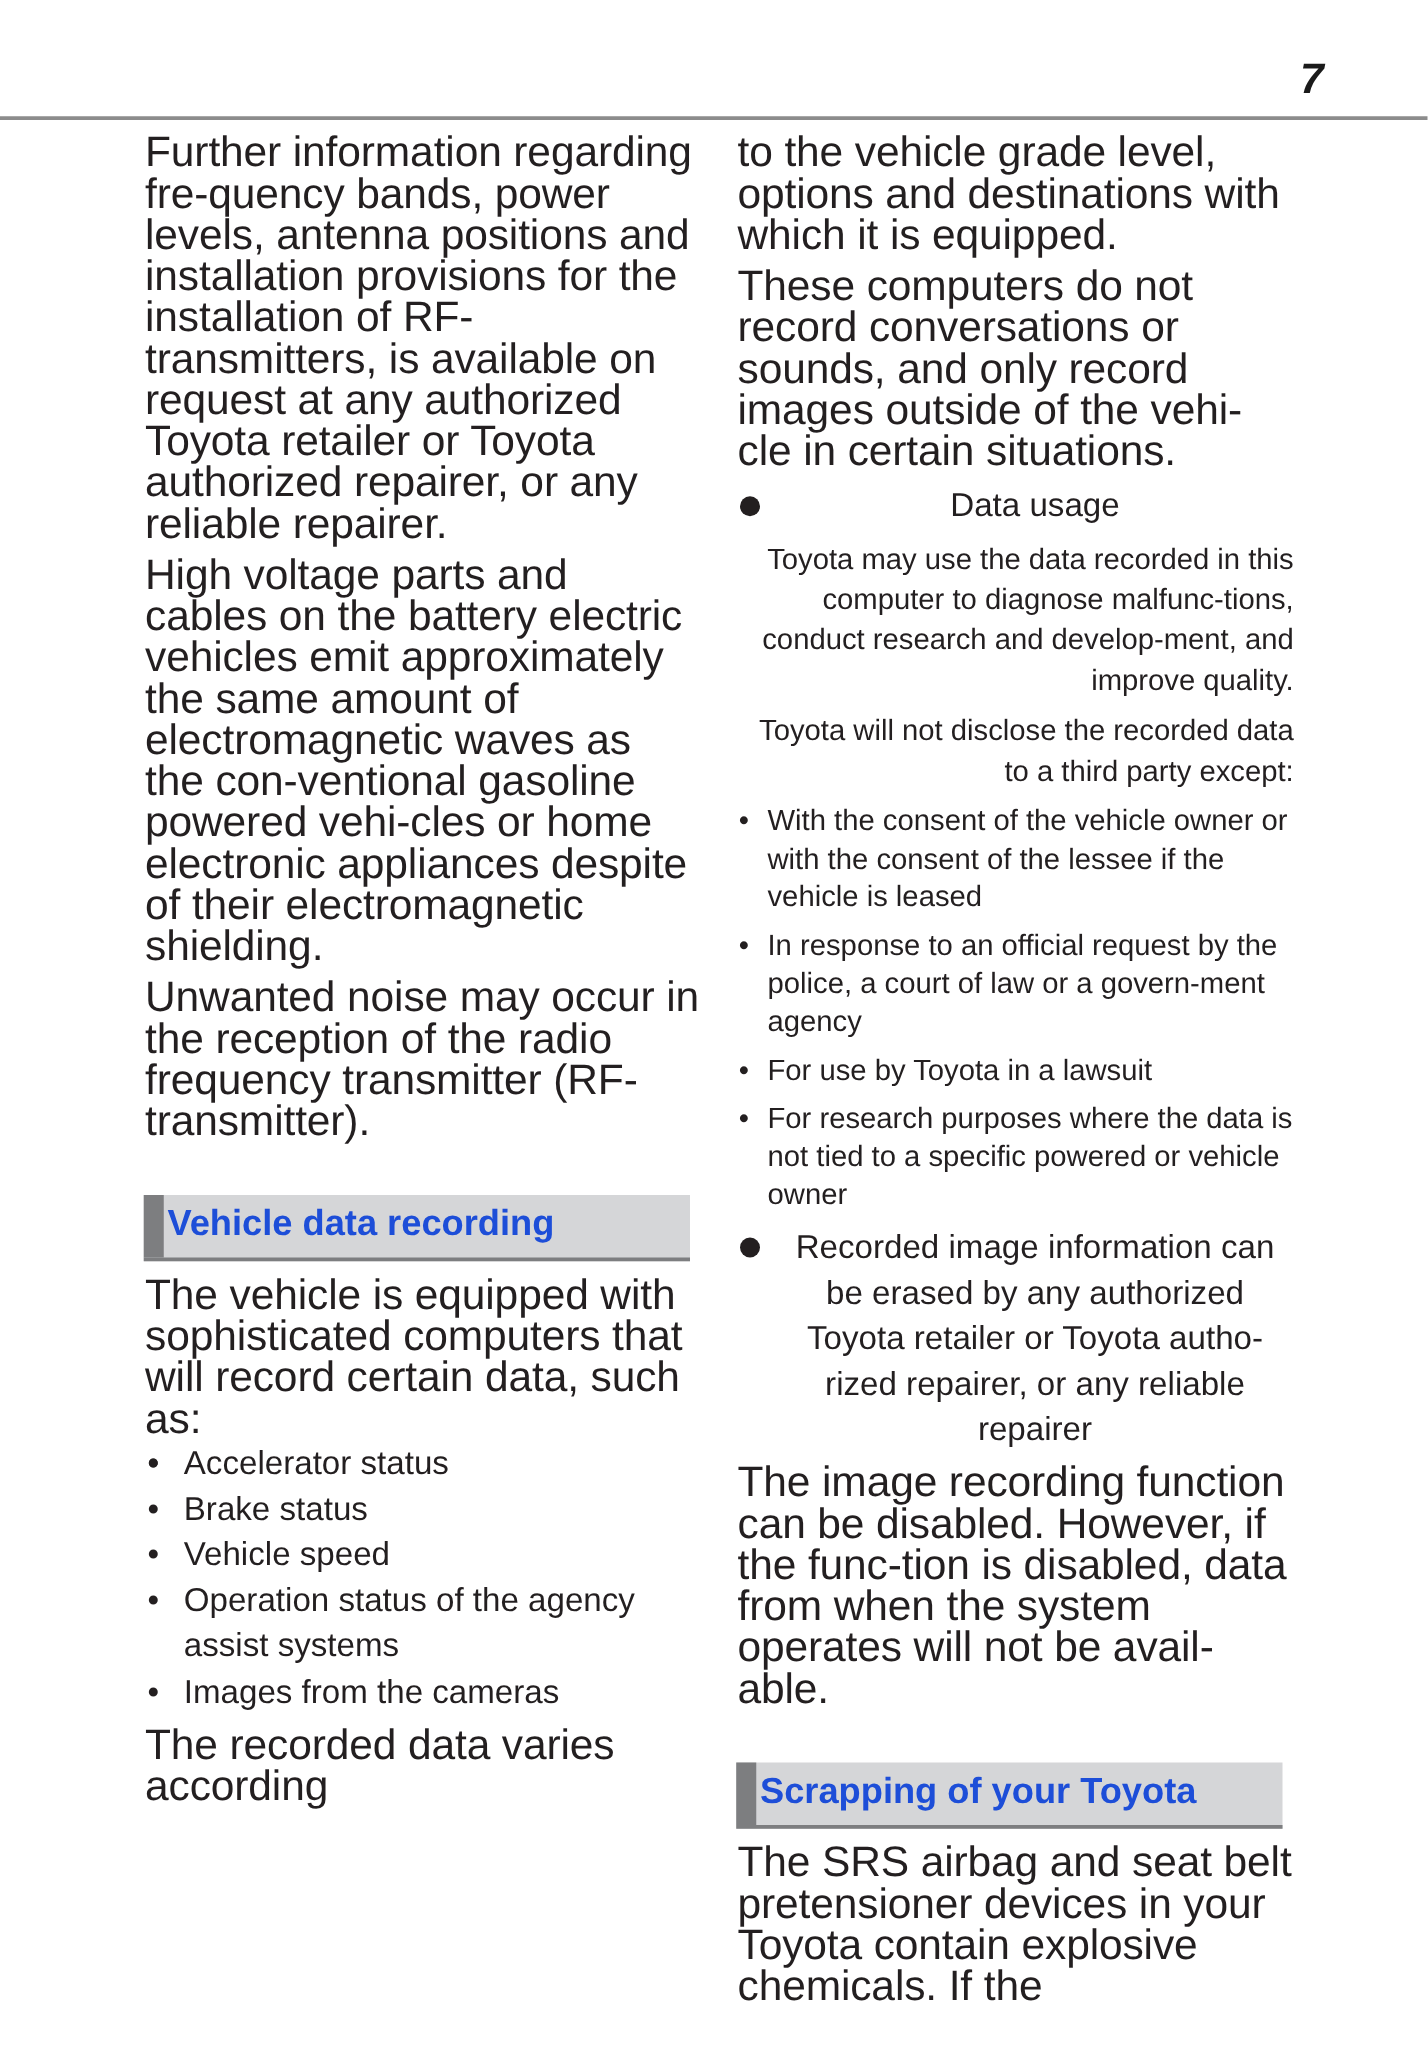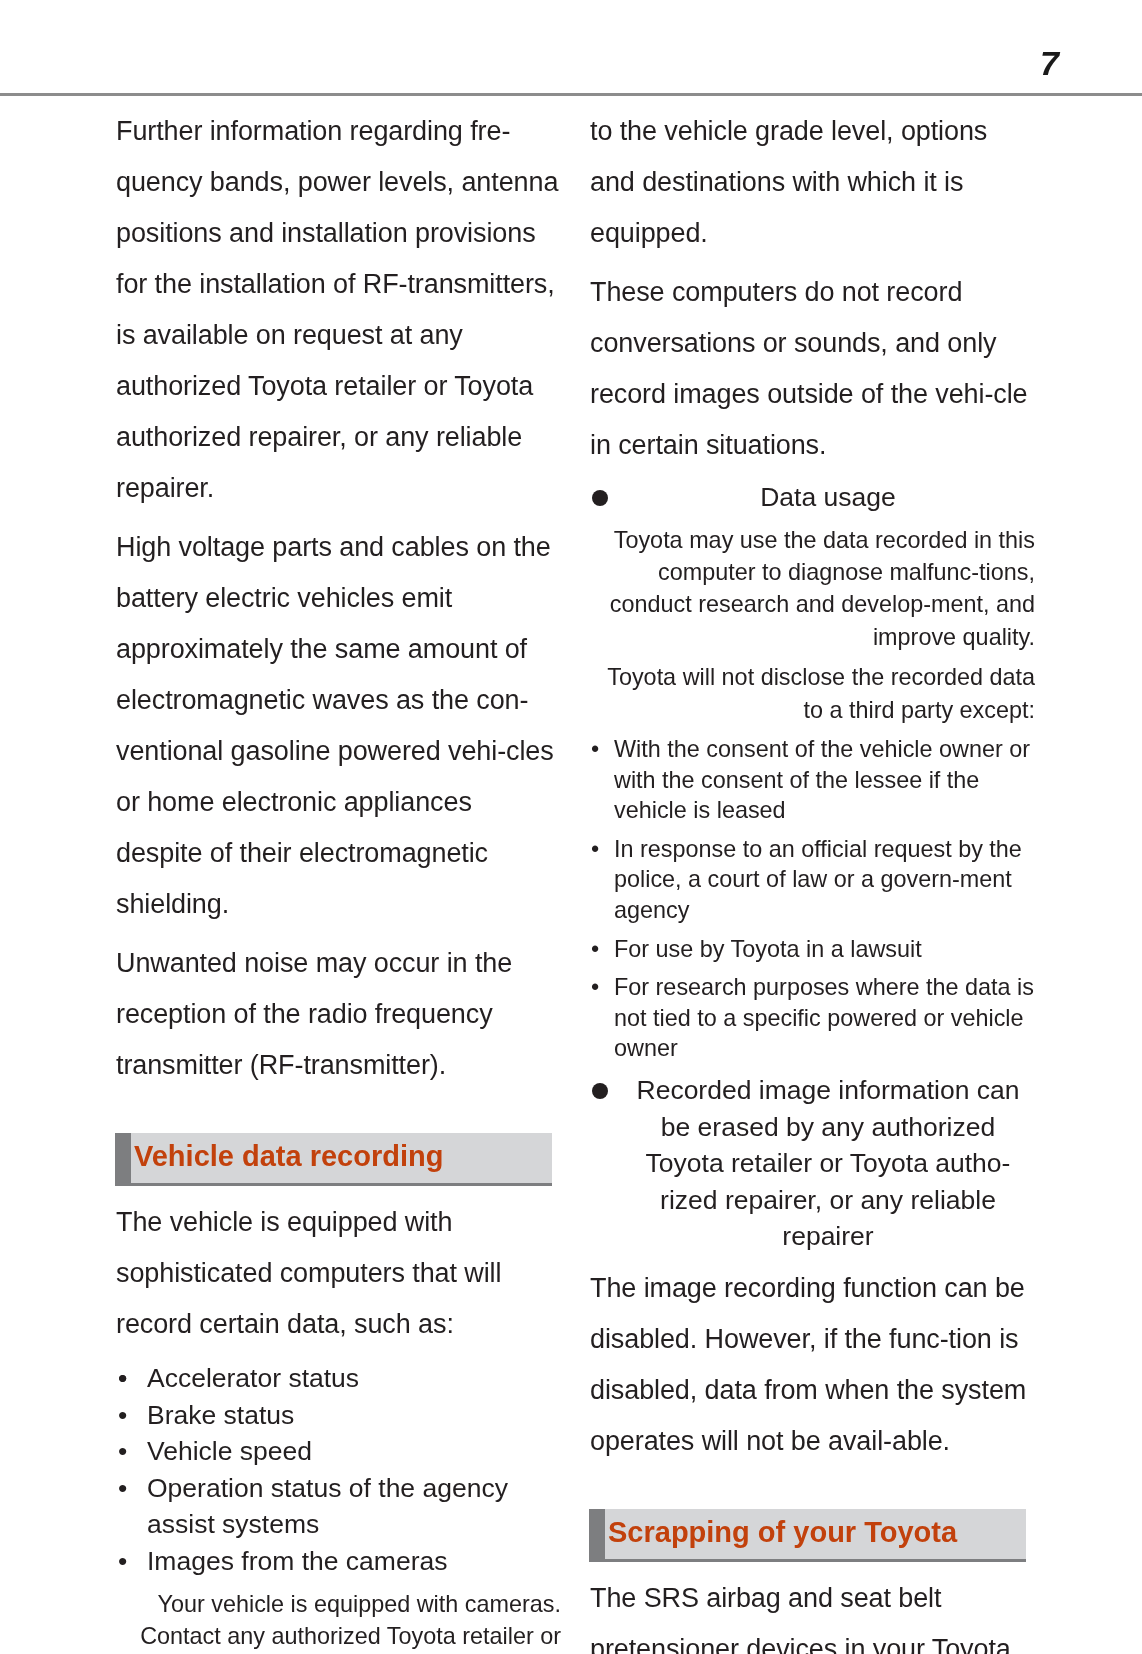--- a/index.html
+++ b/index.html
@@ -5,26 +5,26 @@
   html, body { margin: 0; padding: 0; background: #ffffff; }
   body { width: 1142px; height: 1654px; position: relative; overflow: hidden;
          font-family: "Liberation Sans", sans-serif; color: #231f20; }
   .page-num { position: absolute; left: 1040px; top: 44px; font-size: 34px; font-weight: bold;
               font-style: italic; color: #1a1a1a; }
   .top-rule { position: absolute; left: 0; top: 93px; width: 1142px; height: 3px; background: #8c8c8c; }
   .col { position: absolute; width: 445px; }
   .col.left { left: 116px; top: 106px; }
   .col.right { left: 590px; top: 106px; }
   p { margin: 0; }
-  .body { font-size: 27px; line-height: 51px; margin-bottom: 8px; letter-spacing: -0.1px; }
+  .body { font-size: 34px; line-height: 33px; margin-bottom: 8px; letter-spacing: -0.1px; }
   .small { font-size: 23.4px; line-height: 32.4px; margin-bottom: 8px; text-align: right; }
   .section-head { position: relative; height: 50px; background: #d5d6d8; border-bottom: 3px solid #7d7e80;
                   margin: 42px 0 11px -1px; width: 437px; }
   .section-head .stripe { position: absolute; left: 0; top: 0; bottom: 0; width: 16px; background: #7d7e80; }
-  .section-head .title { position: absolute; left: 19px; top: 7px; font-size: 29px; font-weight: bold; color: #c2410c; }
+  .section-head .title { position: absolute; left: 19px; top: 7px; font-size: 29px; font-weight: bold; color: #1d4ed8; }
   ul { list-style: none; margin: 0; padding: 0; }
   .blist li { position: relative; padding-left: 31px; font-size: 26.5px; line-height: 36.6px; }
   .blist li .dot { position: absolute; left: 2px; top: 0; }
   .slist { margin-bottom: 6px; }
   .slist li { position: relative; padding-left: 24px; font-size: 23.4px; line-height: 30.6px; margin-bottom: 8px; }
   .slist li .dot { position: absolute; left: 1px; top: 0; }
   .big-bullet { position: relative; padding-left: 31px; font-size: 26.5px; line-height: 36.6px; margin-bottom: 8px; text-align: center; }
   .big-bullet .disc { position: absolute; left: 2px; top: 11px; width: 16px; height: 16px; border-radius: 50%; background: #231f20; }
 </style>
 </head>
@@ -36,30 +36,29 @@
 <div class="col left">
   <p class="body">Further information regarding fre-quency bands, power levels, antenna positions and installation provisions for the installation of RF-transmitters, is available on request at any authorized Toyota retailer or Toyota authorized repairer, or any reliable repairer.</p>
   <p class="body">High voltage parts and cables on the battery electric vehicles emit approximately the same amount of electromagnetic waves as the con-ventional gasoline powered vehi-cles or home electronic appliances despite of their electromagnetic shielding.</p>
   <p class="body">Unwanted noise may occur in the reception of the radio frequency transmitter (RF-transmitter).</p>
 
   <div class="section-head">
     <div class="stripe"></div>
     <div class="title">Vehicle data recording</div>
   </div>
 
-  <p class="body" style="margin-bottom:10px">The vehicle is equipped with sophisticated computers that will record certain data, such as:</p>
+  <p class="body" style="margin-bottom:0">The vehicle is equipped with sophisticated computers that will record certain data, such as:</p>
   <ul class="blist" style="margin-bottom:8px">
     <li><span class="dot">•</span></li>
     <li><span class="dot">•</span><span>Accelerator status</span></li>
     <li><span class="dot">•</span><span>Brake status</span></li>
     <li><span class="dot">•</span><span>Vehicle speed</span></li>
     <li><span class="dot">•</span><span>Operation status of the agency assist systems</span></li>
     <li><span class="dot">•</span><span>Images from the cameras</span></li>
   </ul>
-  <p class="small">Your vehicle is equipped with cameras. Contact any authorized Toyota retailer or Toyota authorized repairer, or any reliable repairer for the location of recording cameras.</p>
   <p class="body">The recorded data varies according</p>
 </div>
 
 <div class="col right">
   <p class="body">to the vehicle grade level, options and destinations with which it is equipped.</p>
   <p class="body">These computers do not record conversations or sounds, and only record images outside of the vehi-cle in certain situations.</p>
 
   <div class="big-bullet">
     <span class="disc"></span>
     <span>Data usage</span>

